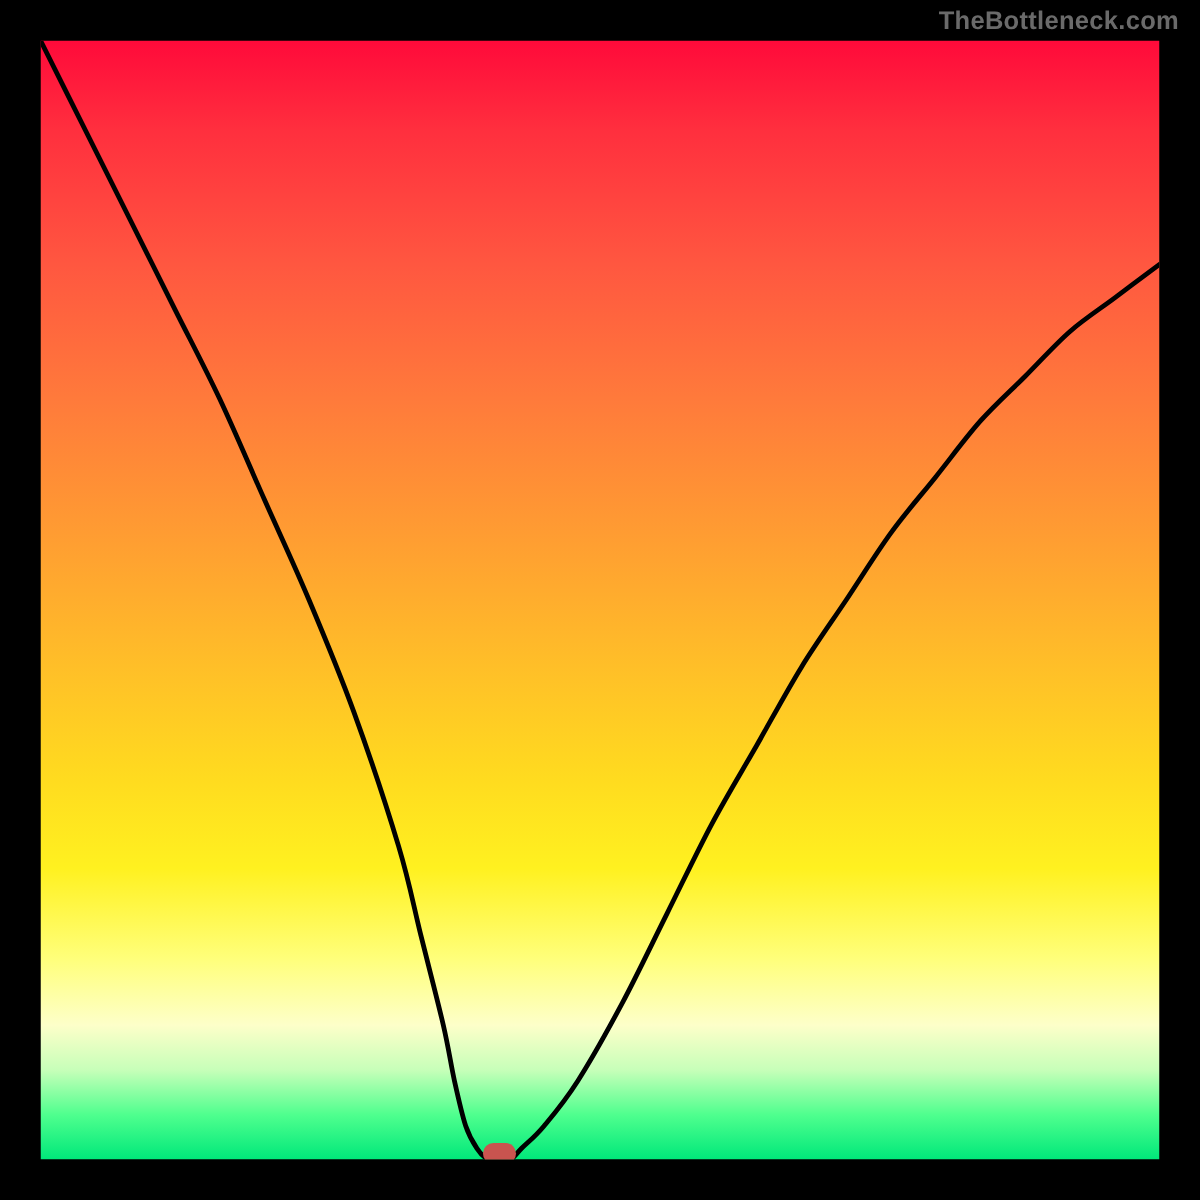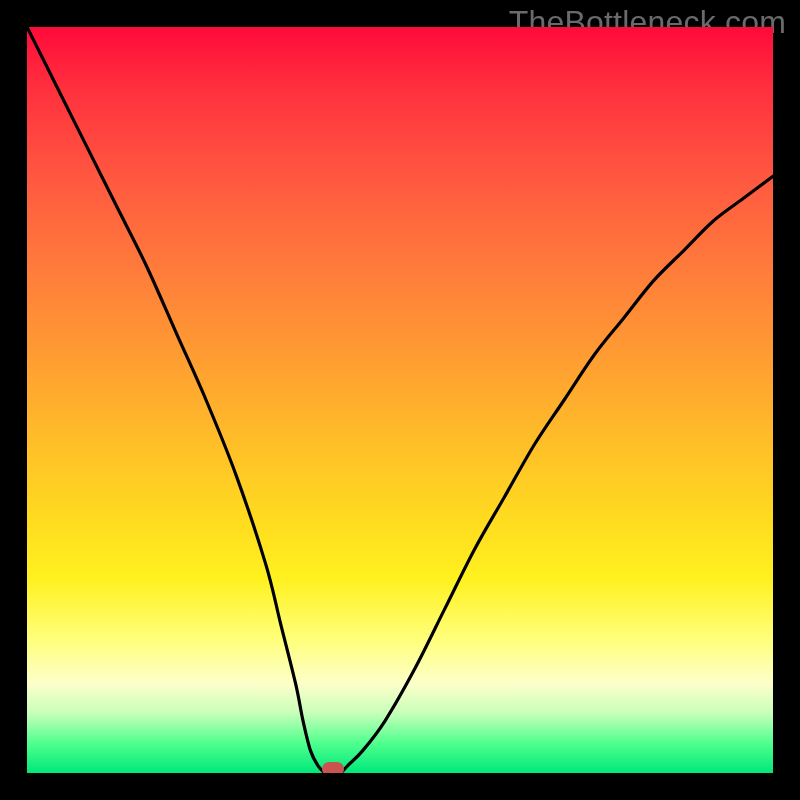--- a/index.html
+++ b/index.html
@@ -42,22 +42,22 @@
       #c7ffb9 92%,
       #4fff8e 96%,
       #00e87a 100%
     );
   }
   .watermark {
     position: absolute;
     top: 4px;
     right: 14px;
     color: #6a6a6a;
-    font-size: 32px;
-    font-weight: 400;
+    font-size: 17px;
+    font-weight: 700;
     letter-spacing: 0.2px;
     user-select: none;
   }
   .curve {
     position: absolute;
     inset: 0;
   }
   .marker {
     position: absolute;
     width: 22px;

